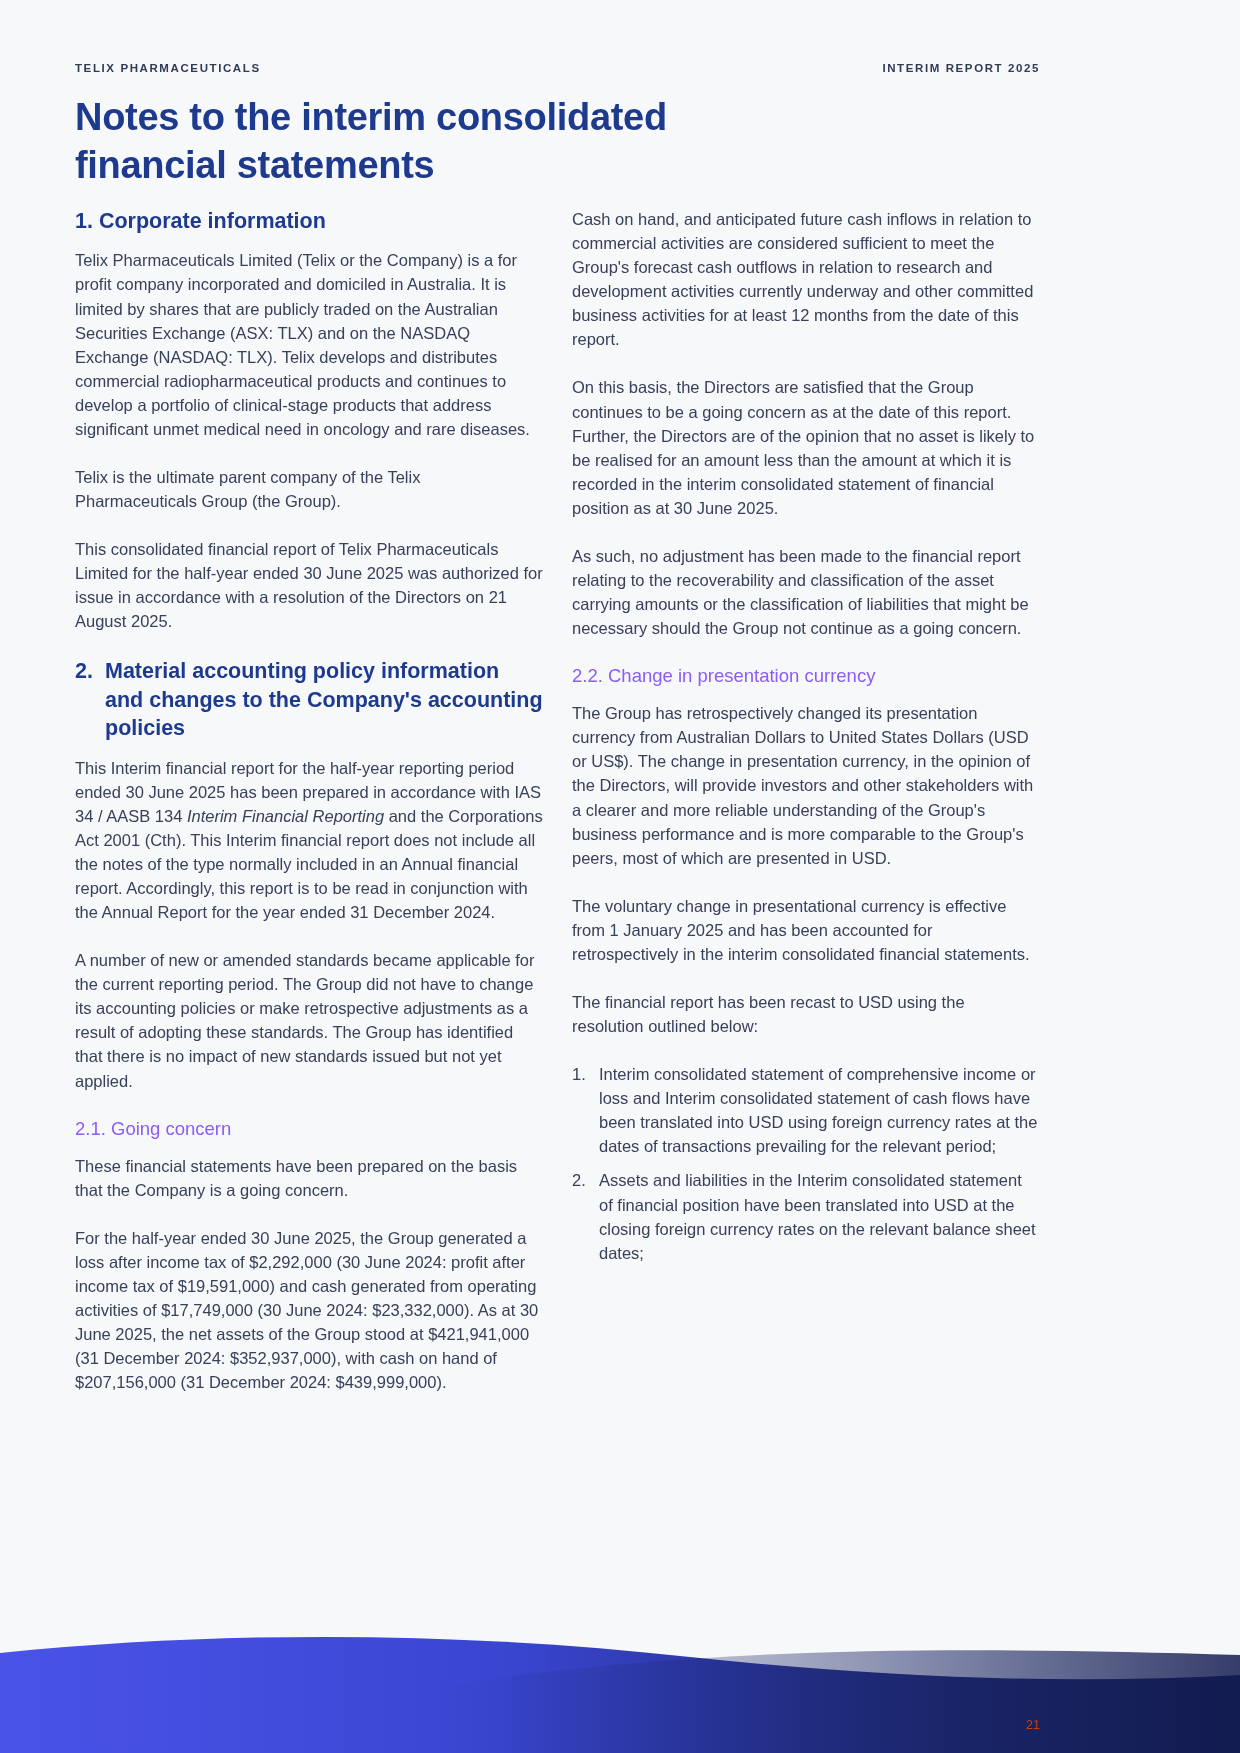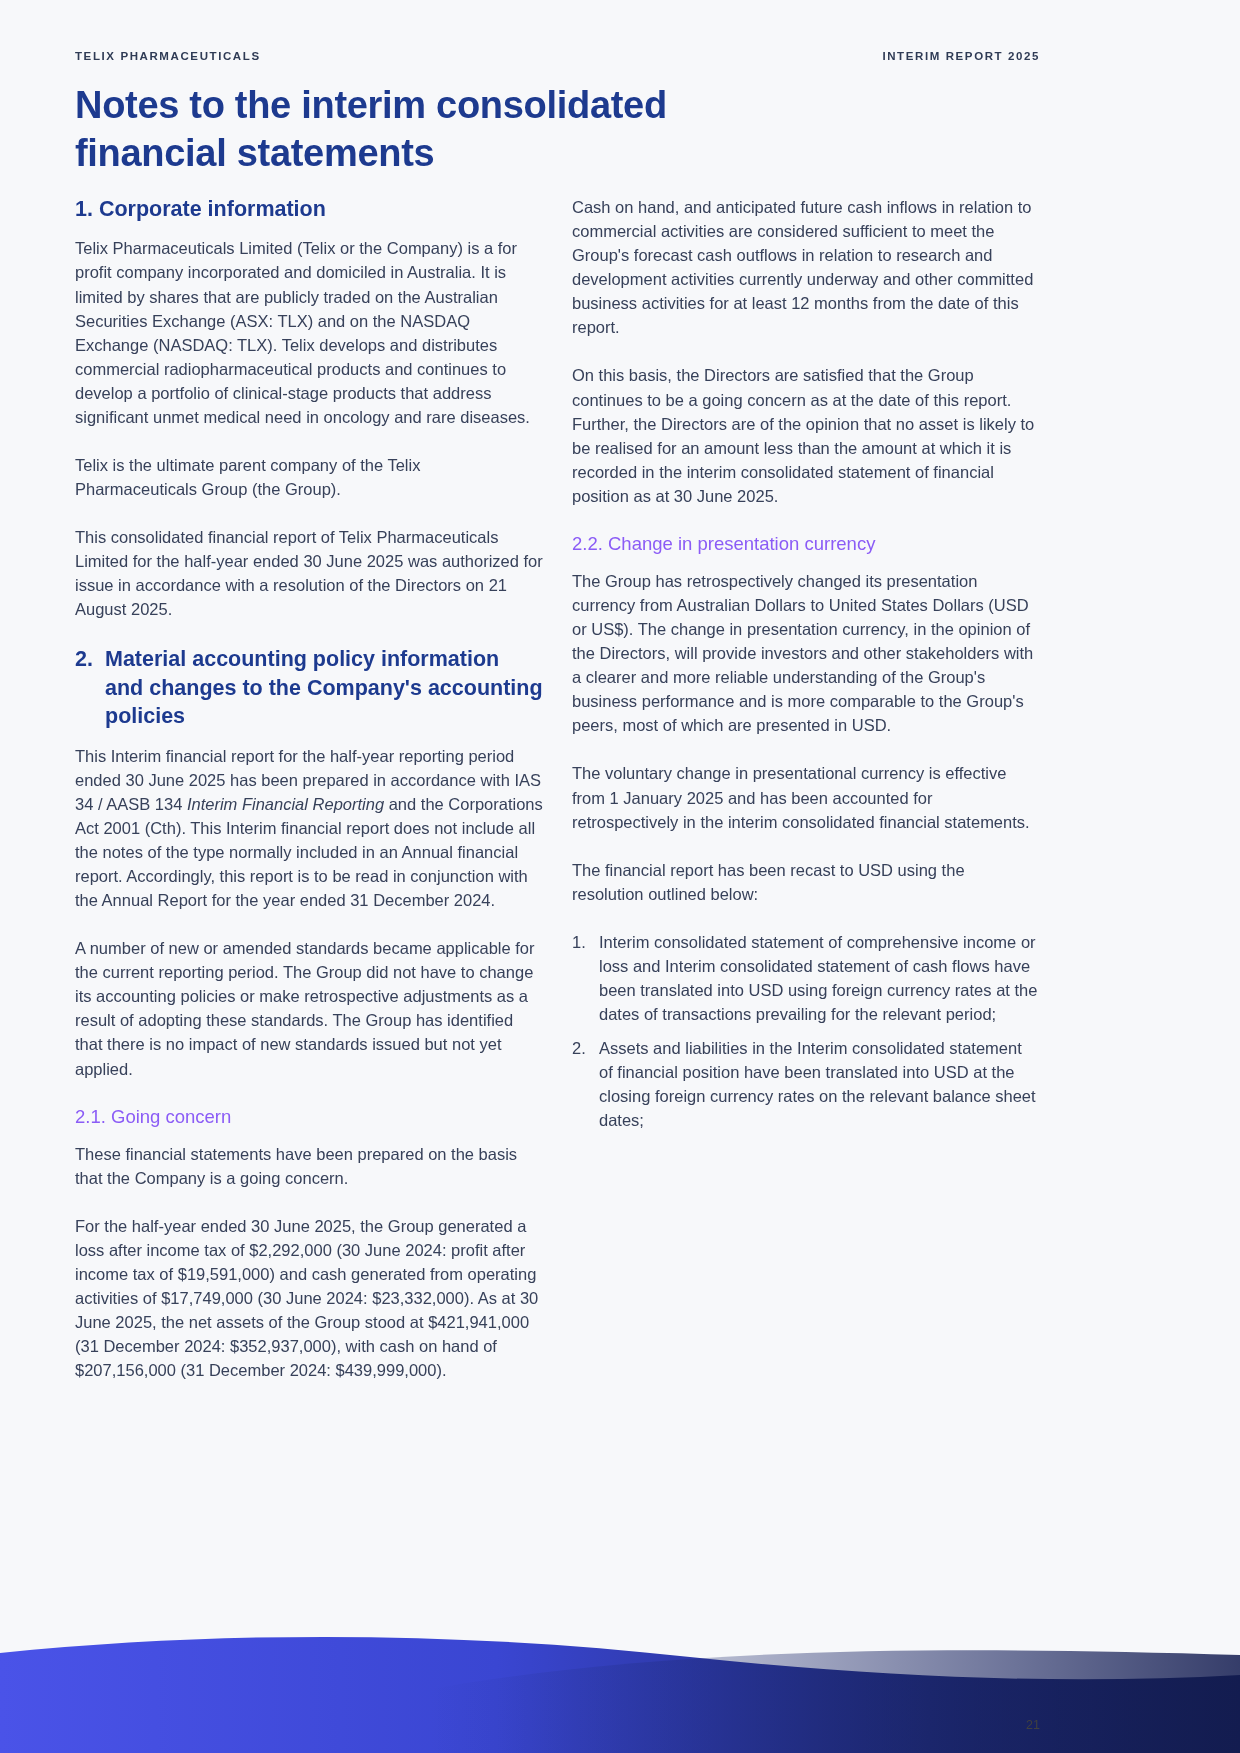--- a/index.html
+++ b/index.html
@@ -11,21 +11,21 @@
     width: 1240px;
     height: 1753px;
     margin: 0 auto;
     background: #f7f8fa;
     overflow: hidden;
   }
 
   .content {
     position: absolute;
     left: 75px;
-    top: 50px;
+    top: 62px;
     width: 965px;
   }
 
   .doc-header {
     display: flex;
     justify-content: space-between;
     align-items: baseline;
   }
   .doc-header span {
     font-size: 11.5px;
@@ -94,21 +94,21 @@
     left: 0; right: 0; bottom: 0;
     height: 130px;
   }
   .footer-wave svg { display: block; width: 100%; height: 100%; }
 
   .page-number {
     position: absolute;
     right: 200px;
     bottom: 21px;
     font-size: 12.5px;
-    color: #404040;
+    color: #c2410c;
   }
 </style>
 </head>
 <body>
 
 <div class="page">
 
   <div class="content">
 
     <div class="doc-header">
@@ -137,20 +137,21 @@
         <h3 class="sub-heading">2.1. Going concern</h3>
         <p class="body-text">These financial statements have been prepared on the basis that the Company is a going concern.</p>
         <p class="body-text">For the half-year ended 30 June 2025, the Group generated a loss after income tax of $2,292,000 (30 June 2024: profit after income tax of $19,591,000) and cash generated from operating activities of $17,749,000 (30 June 2024: $23,332,000). As at 30 June 2025, the net assets of the Group stood at $421,941,000 (31 December 2024: $352,937,000), with cash on hand of $207,156,000 (31 December 2024: $439,999,000).</p>
 
       </div>
 
       <div class="col">
 
         <p class="body-text">Cash on hand, and anticipated future cash inflows in relation to commercial activities are considered sufficient to meet the Group's forecast cash outflows in relation to research and development activities currently underway and other committed business activities for at least 12 months from the date of this report.</p>
         <p class="body-text">On this basis, the Directors are satisfied that the Group continues to be a going concern as at the date of this report. Further, the Directors are of the opinion that no asset is likely to be realised for an amount less than the amount at which it is recorded in the interim consolidated statement of financial position as at 30 June 2025.</p>
+        <p class="body-text">As such, no adjustment has been made to the financial report relating to the recoverability and classification of the asset carrying amounts or the classification of liabilities that might be necessary should the Group not continue as a going concern.</p>
 
         <h3 class="sub-heading">2.2. Change in presentation currency</h3>
         <p class="body-text">The Group has retrospectively changed its presentation currency from Australian Dollars to United States Dollars (USD or US$). The change in presentation currency, in the opinion of the Directors, will provide investors and other stakeholders with a clearer and more reliable understanding of the Group's business performance and is more comparable to the Group's peers, most of which are presented in USD.</p>
         <p class="body-text">The voluntary change in presentational currency is effective from 1 January 2025 and has been accounted for retrospectively in the interim consolidated financial statements.</p>
         <p class="body-text">The financial report has been recast to USD using the resolution outlined below:</p>
 
         <div class="num-list">
           <div class="num-list-item">
             <span class="li-num">1.</span>
             <span class="li-text">Interim consolidated statement of comprehensive income or loss and Interim consolidated statement of cash flows have been translated into USD using foreign currency rates at the dates of transactions prevailing for the relevant period;</span>

